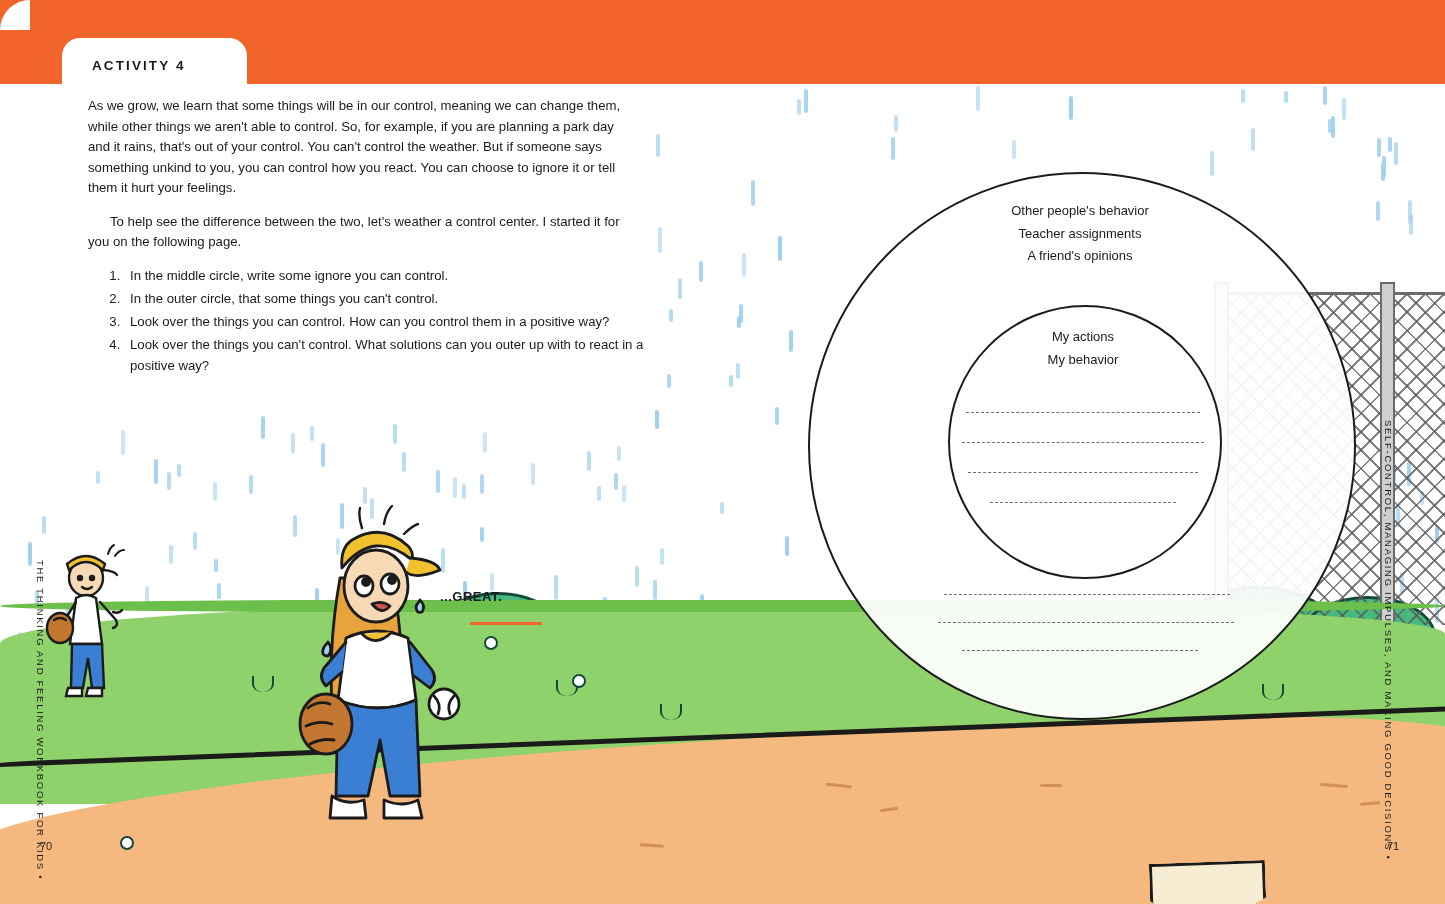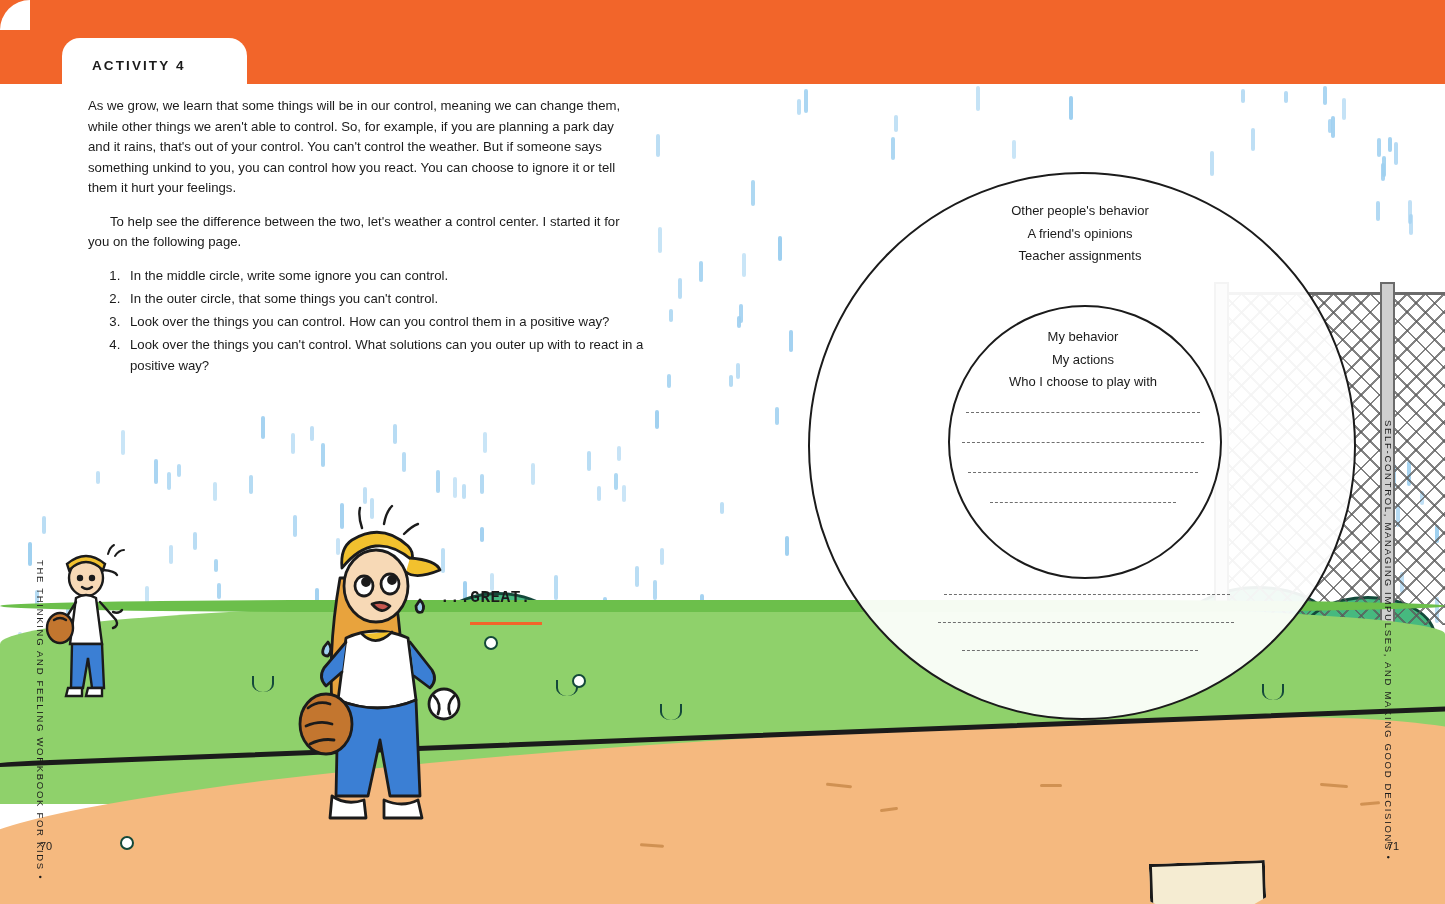--- a/index.html
+++ b/index.html
@@ -243,22 +243,22 @@
     left: 1394px; top: 420px;
     transform: rotate(90deg);
   }
 
   
   .char { position: absolute; }
 
   .speech {
     position: absolute;
     left: 440px; top: 505px;
-    font-family: Liberation Mono, monospace;
-    font-size: 16px;
+    font-family: Liberation Sans, sans-serif;
+    font-size: 13px;
     font-weight: bold;
     letter-spacing: .5px;
     color: #1b1b1b;
   }
   .speech-underline {
     position: absolute;
     left: 470px; top: 538px;
     width: 72px; height: 3px;
     background: #f2652a;
   }
@@ -530,30 +530,29 @@
       <li>In the outer circle, that some things you can't control.</li>
       <li>Look over the things you can control. How can you control them in a positive way?</li>
       <li>Look over the things you can't control. What solutions can you outer up with to react in a positive way?</li>
     </ol>
   </div>
 
   <div class="outer-circle"></div>
 
   <div class="circle-text outer-text">
     <div>Other people's behavior</div>
+    <div>Teacher assignments</div>
     <div>A friend's opinions</div>
-    <div>Teacher assignments</div>
   </div>
 
   <div class="inner-circle"></div>
 
   <div class="circle-text inner-text">
+    <div>My actions</div>
     <div>My behavior</div>
-    <div>My actions</div>
-    <div>Who I choose to play with</div>
   </div>
 
   <div class="dline" style="left:966px; top:412px; width:234px;"></div>
   <div class="dline" style="left:962px; top:442px; width:242px;"></div>
   <div class="dline" style="left:968px; top:472px; width:230px;"></div>
   <div class="dline" style="left:990px; top:502px; width:186px;"></div>
 
   <div class="dline" style="left:944px; top:594px; width:286px;"></div>
   <div class="dline" style="left:938px; top:622px; width:296px;"></div>
   <div class="dline" style="left:962px; top:650px; width:236px;"></div>

